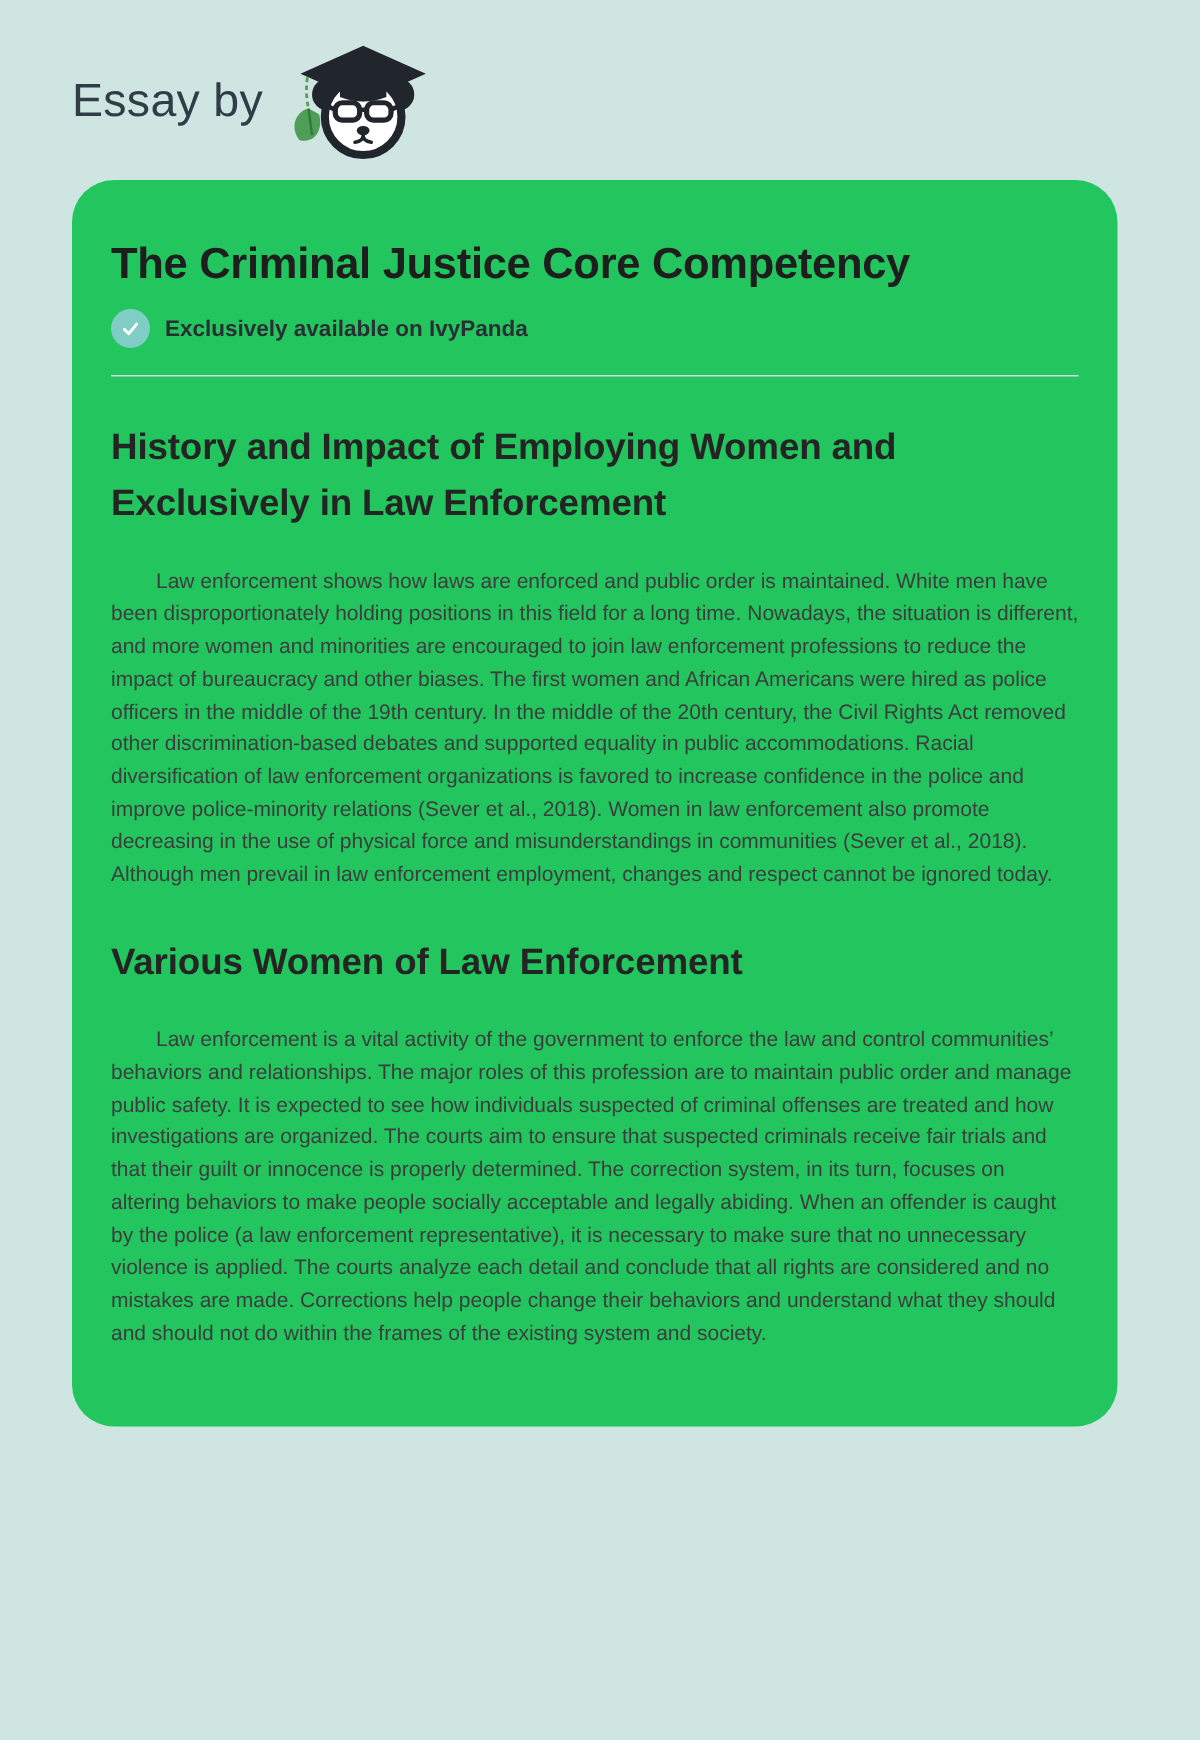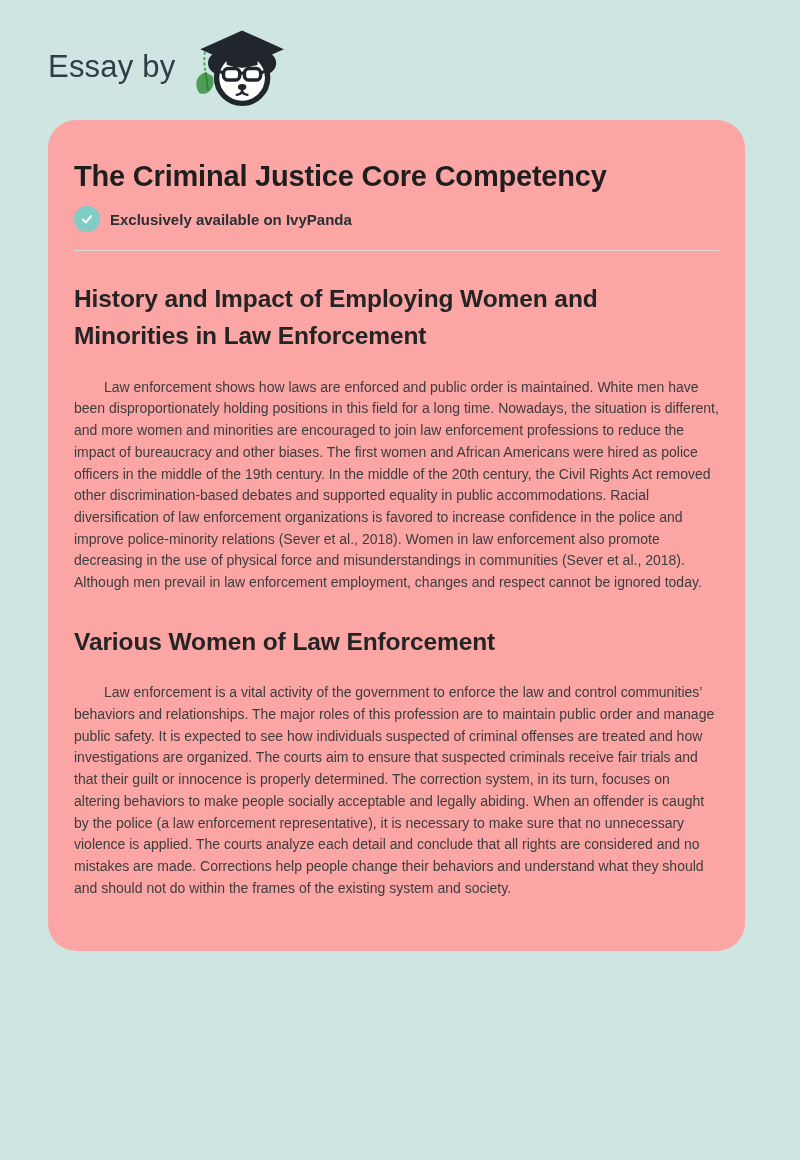--- a/index.html
+++ b/index.html
@@ -35,21 +35,21 @@
   .brand sup {
     font-size: 16px;
     vertical-align: super;
     line-height: 0;
   }
 
   
   .card {
     margin: 24px 55px 48px 48px;
     width: 697px;
-    background: #fca5a5;
+    background: #22c55e;
     border-radius: 28px;
     padding: 38px 26px 52px 26px;
   }
   .essay-title {
     margin: 0;
     font-size: 29px;
     font-weight: 700;
     color: #1e1e1e;
     letter-spacing: -0.2px;
     line-height: 1.25;
@@ -137,20 +137,20 @@
       <span class="badge-icon">
         <svg viewBox="0 0 24 24" width="14" height="14" aria-hidden="true">
           <polyline points="5,13 10,18 19,7" fill="none" stroke="#ffffff" stroke-width="3.4" stroke-linecap="round" stroke-linejoin="round"></polyline>
         </svg>
       </span>
       <span class="badge-label">Exclusively available on IvyPanda</span>
     </div>
 
     <hr class="divider">
 
-    <h2 class="section-heading">History and Impact of Employing Women and Minorities in Law Enforcement</h2>
+    <h2 class="section-heading">History and Impact of Employing Women and Exclusively in Law Enforcement</h2>
     <p class="section-paragraph">Law enforcement shows how laws are enforced and public order is maintained. White men have been disproportionately holding positions in this field for a long time. Nowadays, the situation is different, and more women and minorities are encouraged to join law enforcement professions to reduce the impact of bureaucracy and other biases. The first women and African Americans were hired as police officers in the middle of the 19th century. In the middle of the 20th century, the Civil Rights Act removed other discrimination-based debates and supported equality in public accommodations. Racial diversification of law enforcement organizations is favored to increase confidence in the police and improve police-minority relations (Sever et al., 2018). Women in law enforcement also promote decreasing in the use of physical force and misunderstandings in communities (Sever et al., 2018). Although men prevail in law enforcement employment, changes and respect cannot be ignored today.</p>
 
     <h2 class="section-heading">Various Women of Law Enforcement</h2>
     <p class="section-paragraph">Law enforcement is a vital activity of the government to enforce the law and control communities’ behaviors and relationships. The major roles of this profession are to maintain public order and manage public safety. It is expected to see how individuals suspected of criminal offenses are treated and how investigations are organized. The courts aim to ensure that suspected criminals receive fair trials and that their guilt or innocence is properly determined. The correction system, in its turn, focuses on altering behaviors to make people socially acceptable and legally abiding. When an offender is caught by the police (a law enforcement representative), it is necessary to make sure that no unnecessary violence is applied. The courts analyze each detail and conclude that all rights are considered and no mistakes are made. Corrections help people change their behaviors and understand what they should and should not do within the frames of the existing system and society.</p>
   </main>
 
 </div>
 
 </body></html>

